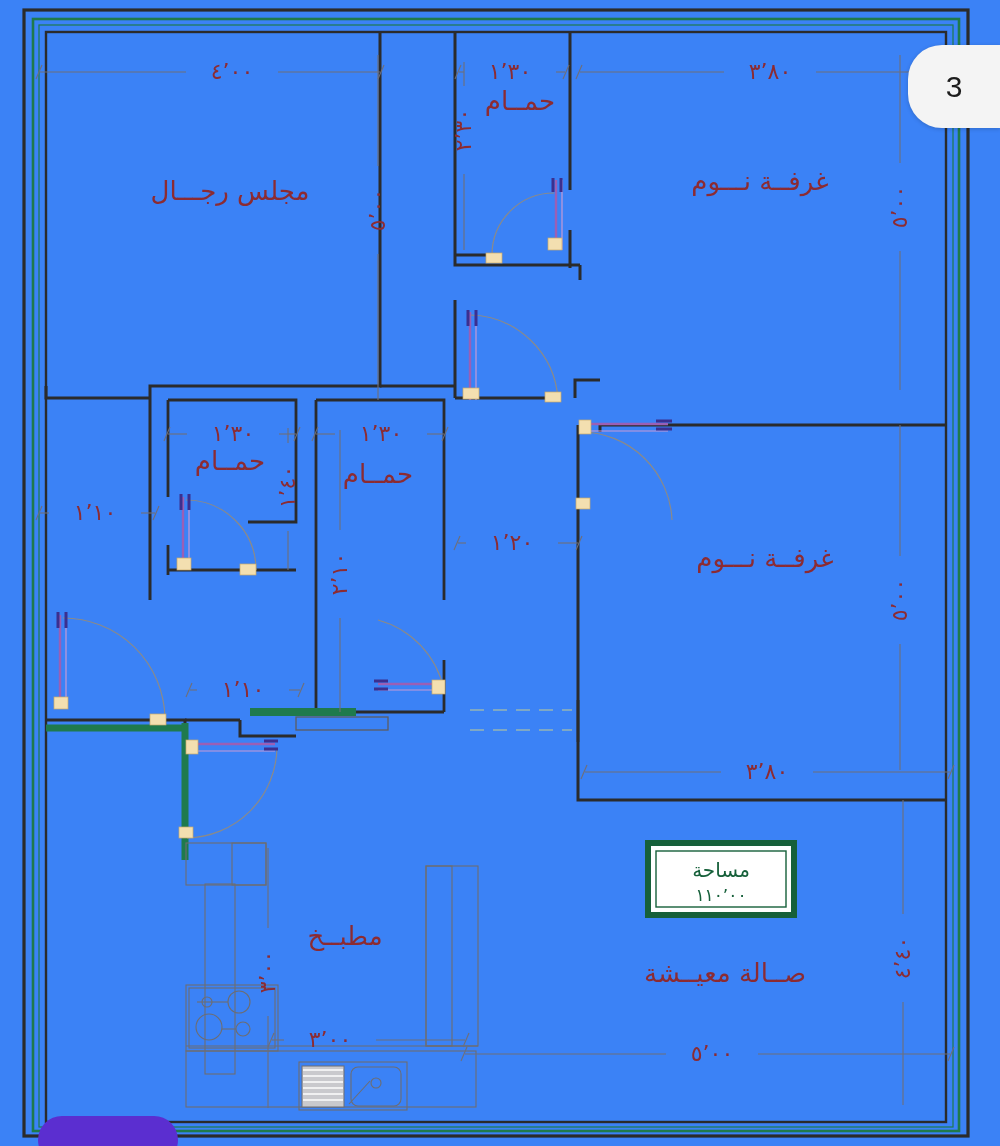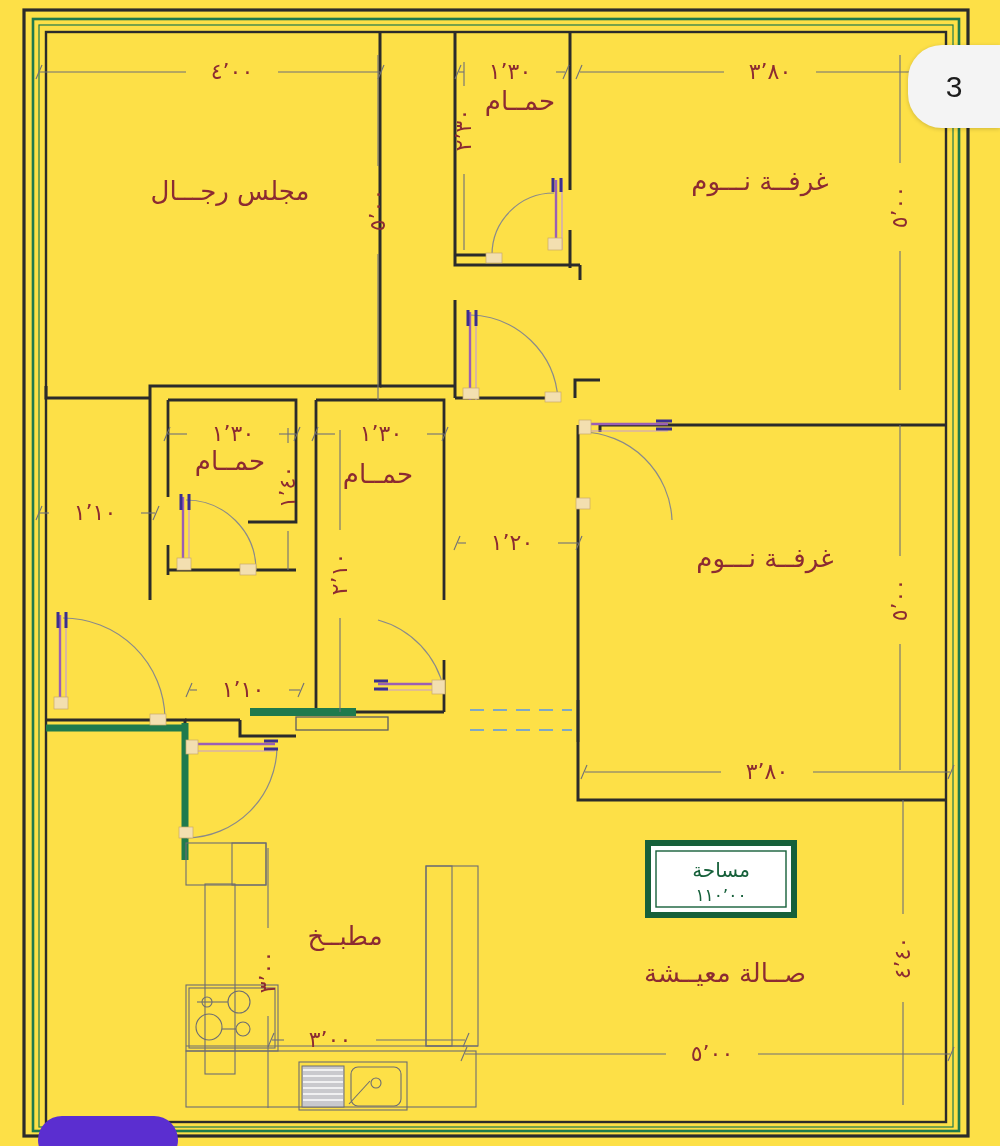--- a/index.html
+++ b/index.html
@@ -1,17 +1,17 @@
 <!DOCTYPE html>
 <html><head>
 <meta charset="utf-8">
 <style>
   html,body{margin:0;padding:0;background:#f7f7f7;}
   body{font-family:"DejaVu Sans",sans-serif;}
-  #stage{position:relative;width:1000px;height:1146px;background:#fde047;overflow:hidden;}
+  #stage{position:relative;width:1000px;height:1146px;background:#3b82f6;overflow:hidden;}
   svg#plan{position:absolute;left:0;top:0;width:1000px;height:1146px;display:block;}
   .lbl{fill:#8c2b32;font-family:"DejaVu Sans",sans-serif;font-weight:400;}
   .dim{fill:#8c2b32;font-family:"DejaVu Sans",sans-serif;}
   .areatxt{fill:#16603a;font-family:"DejaVu Sans",sans-serif;}
   .dimline{stroke:#6f6f78;stroke-width:1.1;fill:none;}
   .wall{stroke:#2b2b2b;fill:none;}
   .thinwall{stroke:#5d5d62;stroke-width:1.3;fill:none;}
   .arc{stroke:#8a8a8a;stroke-width:1.2;fill:none;}
   .doorleaf{stroke:#9b5fb5;stroke-width:2.4;fill:none;}
   .doorleafthin{stroke:#c79ad6;stroke-width:1.2;fill:none;}

